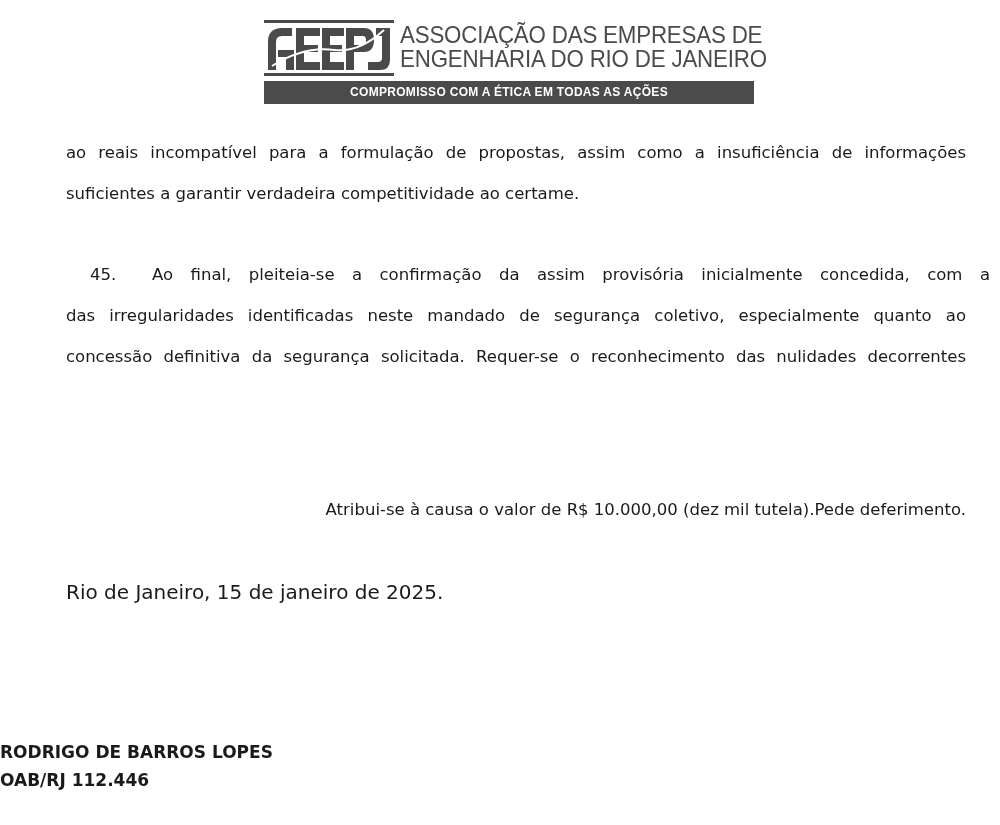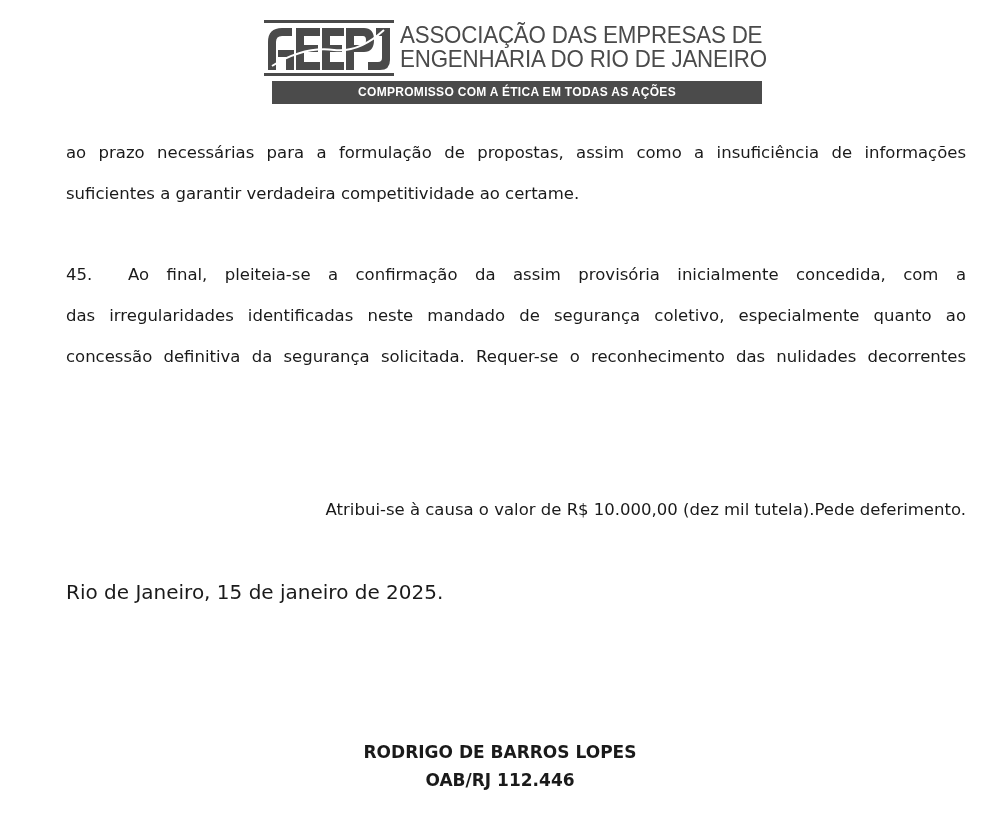--- a/index.html
+++ b/index.html
@@ -1,27 +1,27 @@
 <!DOCTYPE html>
 <html><head>
 <meta charset="utf-8">
 <style>
   html, body { margin: 0; padding: 0; background: #ffffff; }
   body { width: 1000px; height: 825px; position: relative; overflow: hidden; font-family: "DejaVu Sans", sans-serif; color: #1a1a1a; }
   .header { position: absolute; left: 264px; top: 20px; width: 490px; height: 86px; }
   .logo { position: absolute; left: 0; top: 0; width: 130px; height: 56px; }
   .org-name { position: absolute; left: 136px; top: 3px; font-family: "Liberation Sans", sans-serif; font-size: 24px; line-height: 24px; color: #4a4a4a; letter-spacing: -0.2px; transform: scaleX(0.93); transform-origin: left top; white-space: nowrap; }
-  .motto-bar { position: absolute; left: 0; top: 61px; width: 490px; height: 23px; background: #4b4b4b; color: #ffffff; font-family: "Liberation Sans", sans-serif; font-weight: bold; font-size: 12px; line-height: 23px; text-align: center; letter-spacing: 0.3px; margin-left: 8px; }
+  .motto-bar { position: absolute; left: 0; top: 61px; width: 490px; height: 23px; background: #4b4b4b; color: #ffffff; font-family: "Liberation Sans", sans-serif; font-weight: bold; font-size: 12px; line-height: 23px; text-align: center; letter-spacing: 0.3px; }
   .para { position: absolute; left: 66px; width: 900px; font-size: 16.5px; line-height: 41px; text-align: justify; text-align-last: auto; }
   .para .line { display: block; text-align: justify; text-align-last: justify; white-space: nowrap; }
   .para .line.last { text-align-last: left; }
-  .num { display: inline-block; width: 62px; }
+  .num { display: inline-block; width: 62px; margin-left: 24px; }
   .right-line { position: absolute; right: 34px; top: 500px; font-size: 16.5px; white-space: nowrap; }
   .date { position: absolute; left: 66px; top: 580px; font-size: 20px; white-space: nowrap; }
-  .sig { position: absolute; left: 0; width: 1000px; text-align: center; font-weight: bold; font-size: 17px; }
+  .sig { position: absolute; left: 0; width: 1000px; text-align: left; font-weight: bold; font-size: 17px; }
 </style>
 </head>
 <body>
 
 <div class="header">
   <svg class="logo" viewBox="0 0 130 56" xmlns="http://www.w3.org/2000/svg">
     <rect x="0" y="0" width="130" height="3" fill="#4a4a4a"></rect>
     <rect x="0" y="53" width="130" height="3" fill="#4a4a4a"></rect>
     <path d="M4 50 L4 22 Q4 8 18 8 L28 8 L28 16 L18 16 Q12 16 12 22 L12 50 Z" fill="#4a4a4a"></path>
     <path d="M14 30 L30 30 L30 50 L22 50 L22 37 L14 37 Z" fill="#4a4a4a"></path>
@@ -32,21 +32,21 @@
     <path d="M8 46 Q40 26 70 30 Q95 33 120 10" stroke="#ffffff" stroke-width="2" fill="none"></path>
   </svg>
   <div class="org-name">
     <div>ASSOCIAÇÃO DAS EMPRESAS  DE</div>
     <div>ENGENHARIA DO RIO DE JANEIRO</div>
   </div>
   <div class="motto-bar">COMPROMISSO COM A ÉTICA EM TODAS AS AÇÕES</div>
 </div>
 
 <div class="para" style="top:132px;">
-  <span class="line">ao prazo necessárias para a formulação de propostas, assim como a insuficiência de informações</span>
+  <span class="line">ao reais incompatível para a formulação de propostas, assim como a insuficiência de informações</span>
   <span class="line last">suficientes a garantir verdadeira competitividade ao certame.</span>
 </div>
 
 <div class="para" style="top:254px;">
   <span class="line"><span class="num">45.</span><span style="display:inline-block;width:838px;text-align:justify;text-align-last:justify;">Ao final, pleiteia-se a confirmação da assim provisória inicialmente concedida, com a</span></span>
   <span class="line">das irregularidades identificadas neste mandado de segurança coletivo, especialmente quanto ao</span>
   <span class="line">concessão definitiva da segurança solicitada. Requer-se o reconhecimento das nulidades decorrentes</span>
 </div>
 
 <div class="right-line">Atribui-se à causa o valor de R$ 10.000,00 (dez mil tutela).Pede deferimento.</div>

